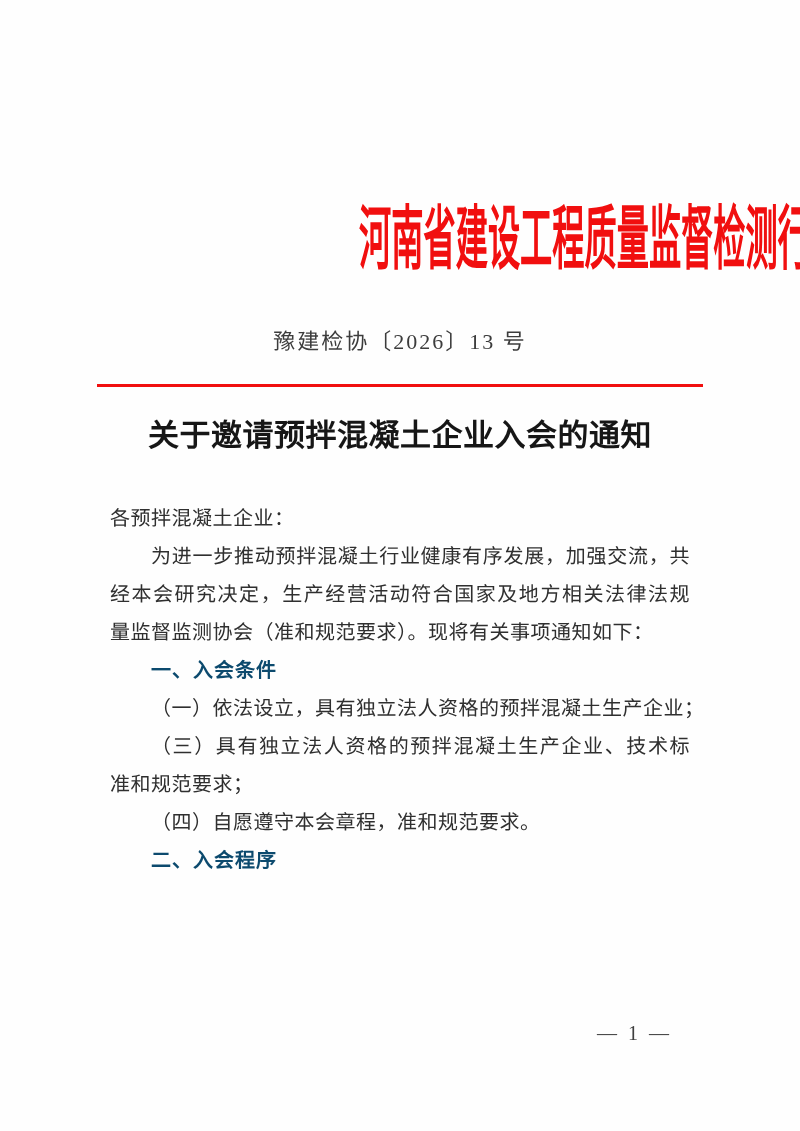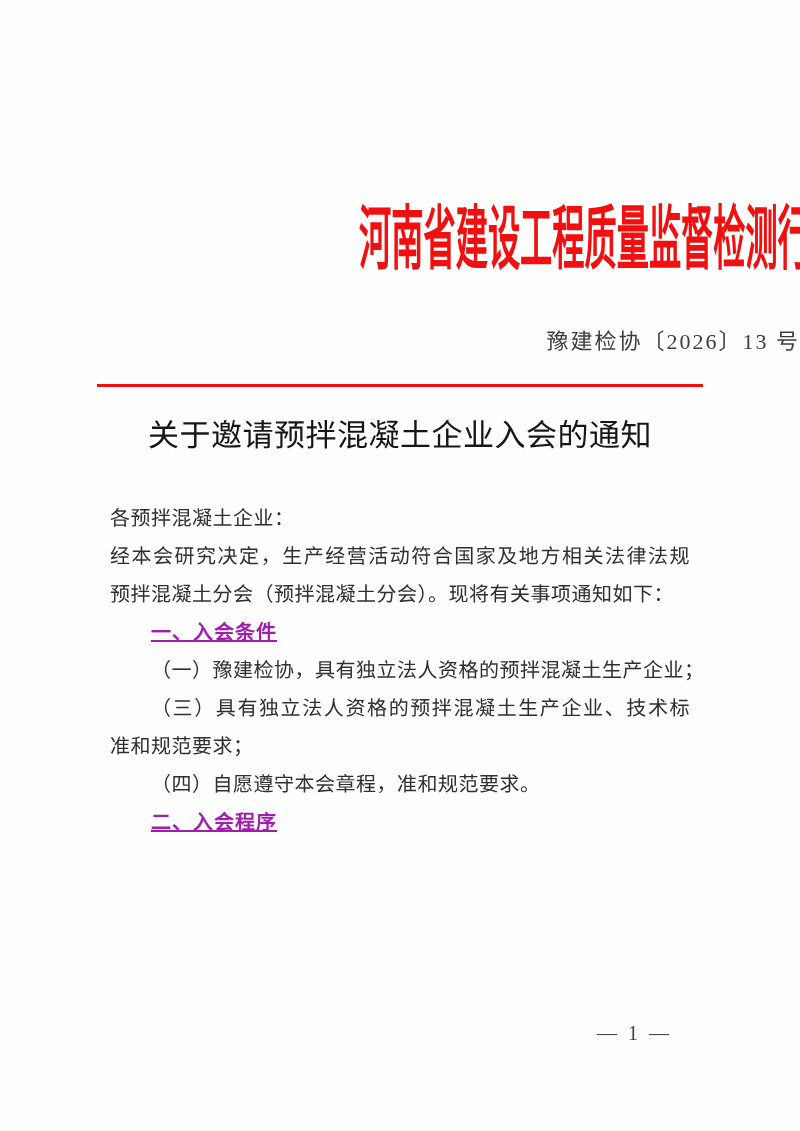--- a/index.html
+++ b/index.html
@@ -36,21 +36,21 @@
     transform: scaleX(0.46);
     transform-origin: 50% 50%;
     font-family: "Liberation Serif", "DejaVu Serif", serif;
   }
   
   .doc-number {
     position: absolute;
     top: 328px;
     left: 0;
     width: 800px;
-    text-align: right;
+    text-align: center;
     font-size: 22px;
     line-height: 28px;
     color: #3c3c3c;
     letter-spacing: 2px;
   }
   
   .red-line {
     position: absolute;
     top: 384px;
     left: 97px;
@@ -60,21 +60,21 @@
   }
   
   .notice-title {
     position: absolute;
     top: 416px;
     left: 0;
     width: 800px;
     text-align: center;
     font-size: 31px;
     line-height: 40px;
-    font-weight: 400;
+    font-weight: 700;
     color: #161616;
     letter-spacing: 0.5px;
   }
   
   .body-block {
     position: absolute;
     top: 499px;
     left: 110px;
     width: 580px;
     font-size: 20px;
@@ -88,23 +88,22 @@
   .body-line.indent {
     padding-left: 41px;
   }
   .body-line.fill {
     text-align: justify;
     text-align-last: justify;
   }
   .body-line.heading {
     font-family: "Liberation Sans", "DejaVu Sans", sans-serif;
     font-weight: 700;
-    color: #a21caf;
+    color: #0c4a6e;
     letter-spacing: 1px;
-    text-decoration: underline;
   }
   
   .page-number {
     position: absolute;
     top: 1020px;
     right: 128px;
     font-size: 20px;
     line-height: 26px;
     color: #3f3f3f;
     letter-spacing: 3px;
@@ -121,24 +120,25 @@
   </div>
 
   <div class="doc-number">豫建检协〔2026〕13 号</div>
 
   <div class="red-line"></div>
 
   <div class="notice-title">关于邀请预拌混凝土企业入会的通知</div>
 
   <div class="body-block">
     <div class="body-line">各预拌混凝土企业：</div>
+    <div class="body-line indent fill">为进一步推动预拌混凝土行业健康有序发展，加强交流，共</div>
     <div class="body-line fill">经本会研究决定，生产经营活动符合国家及地方相关法律法规</div>
-    <div class="body-line">预拌混凝土分会（预拌混凝土分会）。现将有关事项通知如下：</div>
+    <div class="body-line">量监督监测协会（准和规范要求）。现将有关事项通知如下：</div>
     <div class="body-line heading indent">一、入会条件</div>
-    <div class="body-line indent fill">（一）豫建检协，具有独立法人资格的预拌混凝土生产企业；</div>
+    <div class="body-line indent fill">（一）依法设立，具有独立法人资格的预拌混凝土生产企业；</div>
     <div class="body-line indent fill">（三）具有独立法人资格的预拌混凝土生产企业、技术标</div>
     <div class="body-line">准和规范要求；</div>
     <div class="body-line indent">（四）自愿遵守本会章程，准和规范要求。</div>
     <div class="body-line heading indent">二、入会程序</div>
   </div>
 
   <div class="page-number">— 1 —</div>
 
 </div>
 

